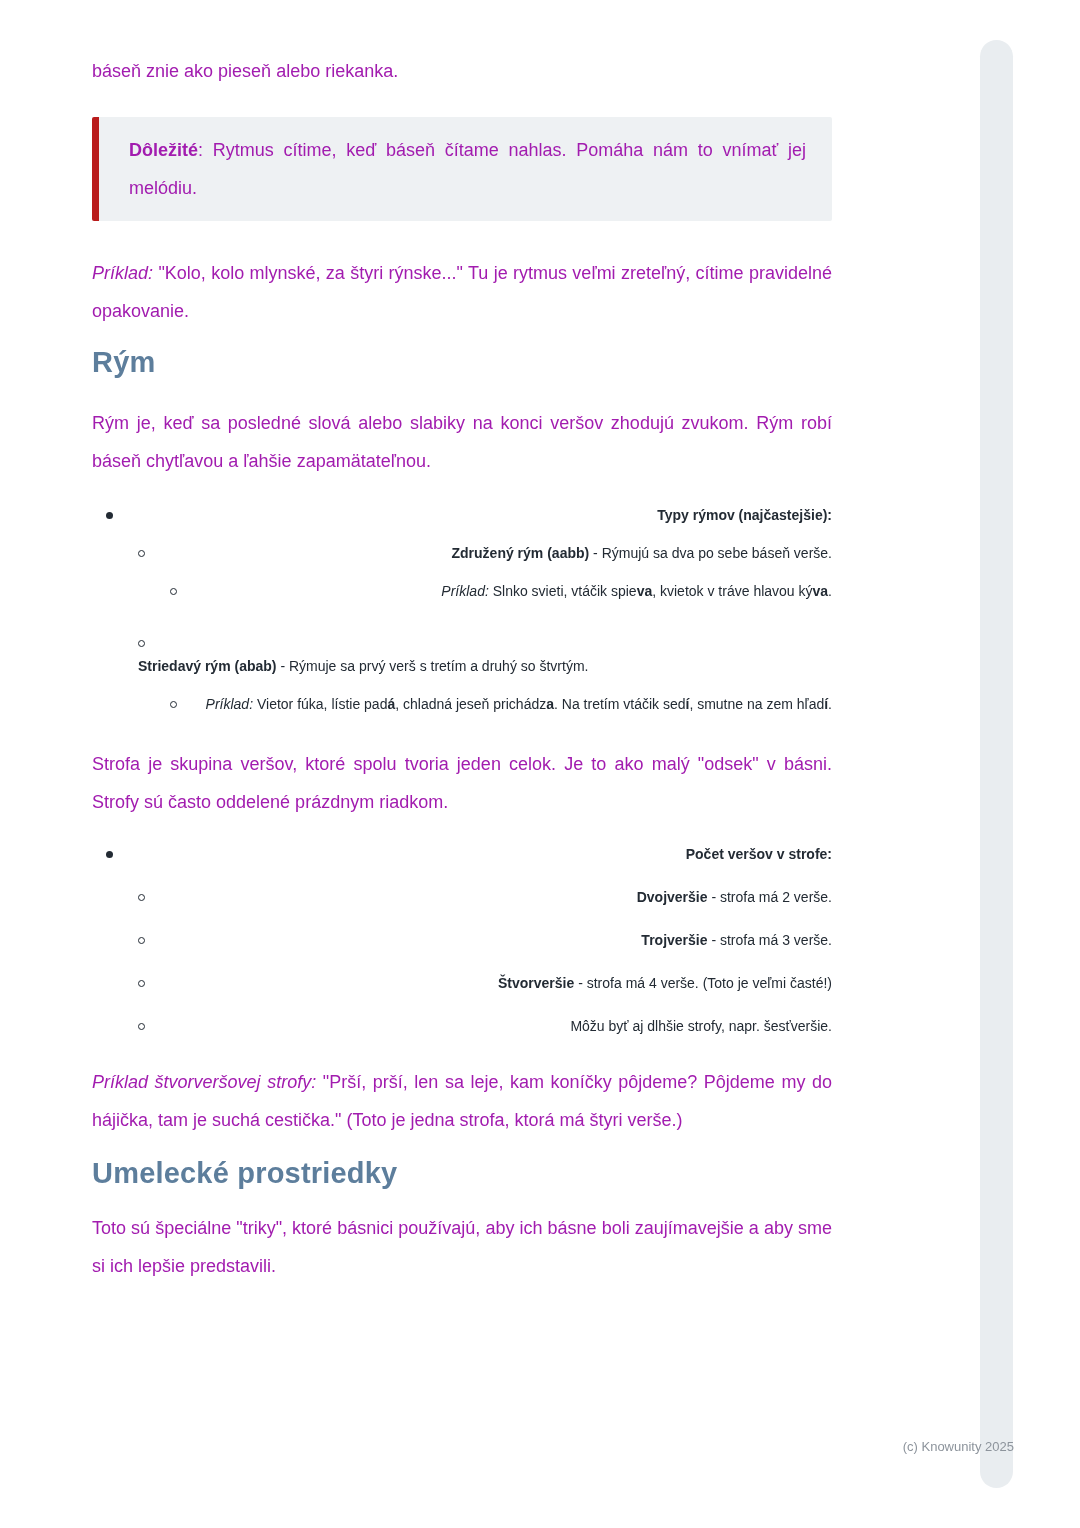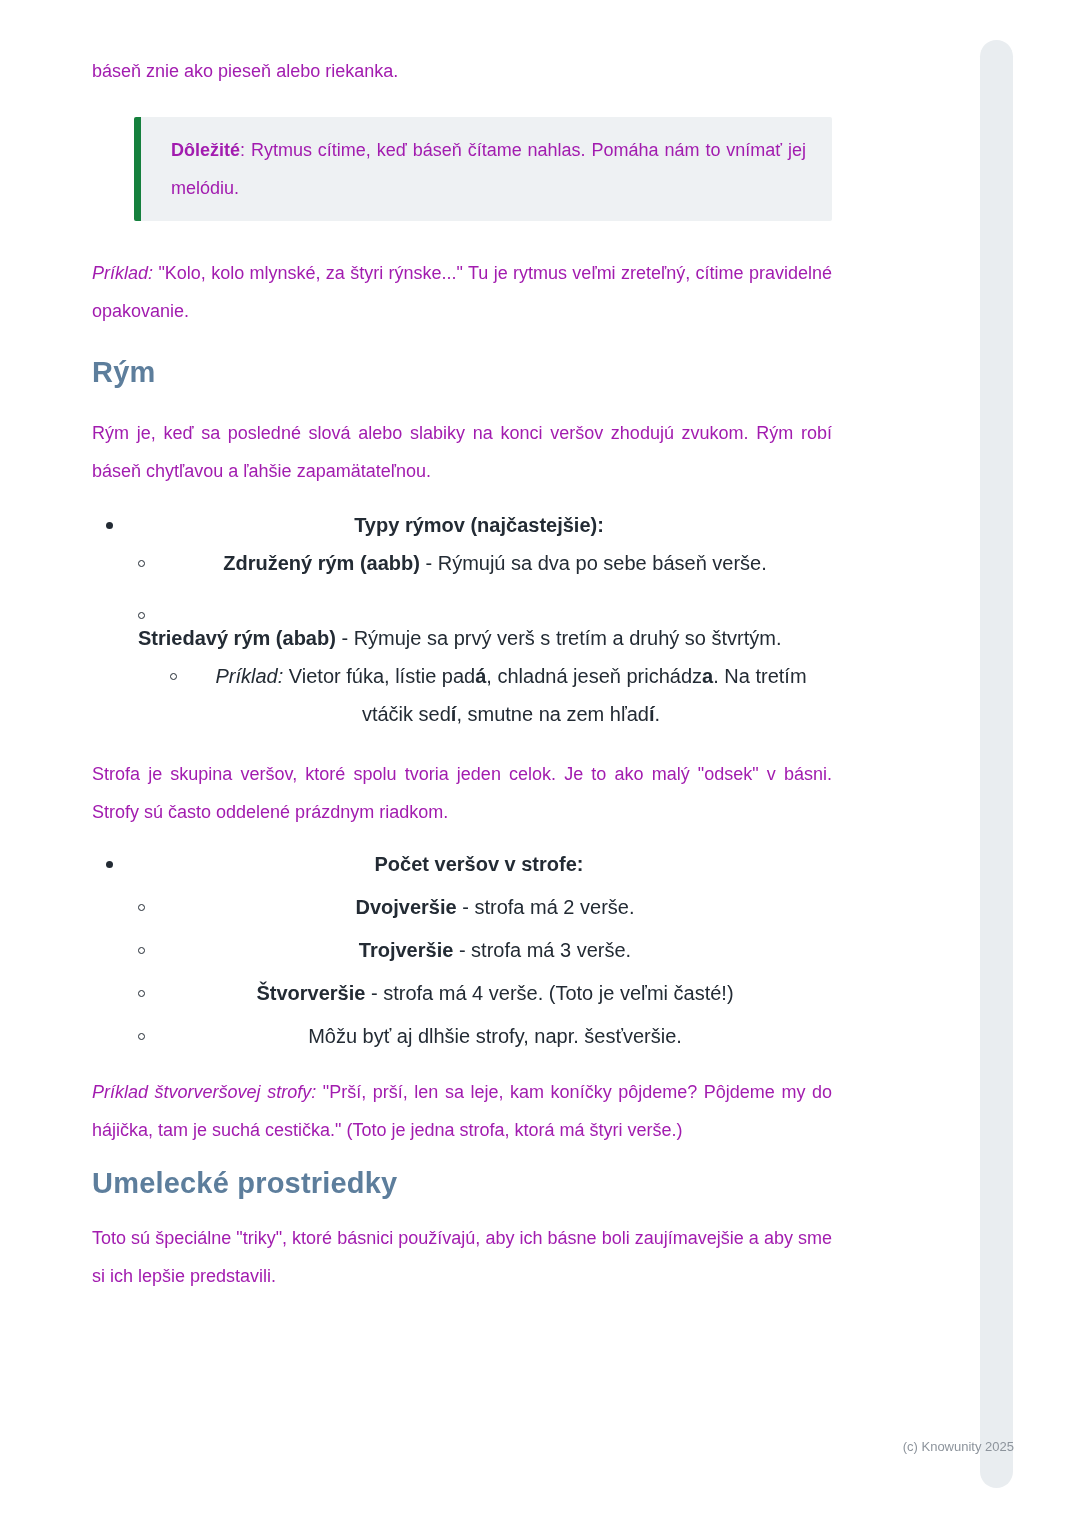--- a/index.html
+++ b/index.html
@@ -22,47 +22,46 @@
     line-height:38px;
     text-align:justify;
     color:#a21caf;
   }
   .b { font-weight:700; }
   .i { font-style:italic; }
 
   .callout {
     margin-top:27px;
     background:#eef1f3;
-    border-left:7px solid #15803d;
+    border-left:7px solid #b91c1c;
     border-radius:2px;
     padding:14px 26px 14px 30px;
-    margin-left:42px;
   }
 
   .mt-example { margin-top:33px; }
 
   .heading {
     font-size:29px;
     line-height:40px;
     font-weight:700;
     color:#5d7e9c;
     letter-spacing:0.2px;
   }
-  .heading.h-rym { margin-top:22px; }
+  .heading.h-rym { margin-top:12px; }
   .heading.h-strofa { margin-top:14px; }
   .heading.h-umelecke { margin-top:14px; }
 
   .after-heading { margin-top:22px; }
 
   .list { margin-top:16px; }
   .li { display:flex; align-items:flex-start; }
   .li .txt {
-    font-size:20px;
+    font-size:14px;
     line-height:38px;
-    text-align:center;
+    text-align:right;
     flex:1;
   }
   .marker { flex:0 0 7px; width:7px; height:7px; margin:16px 13px 0 0; }
   .dot { background:#232b34; border-radius:50%; }
   .circle { border:1.5px solid #232b34; border-radius:50%; background:transparent; }
   .l1 { padding-left:14px; }
   .l2 { padding-left:46px; }
   .l3 { padding-left:78px; }
   .gap { margin-top:14px;flex-direction:column; }
   .gap-s { margin-top:5px; }
@@ -113,20 +112,24 @@
 
     <div class="list">
       <div class="li l1">
         <span class="marker dot"></span>
         <p class="txt"><span class="b">Typy rýmov (najčastejšie):</span></p>
       </div>
       <div class="li l2">
         <span class="marker circle"></span>
         <p class="txt"><span class="b">Združený rým (aabb)</span><span> - Rýmujú sa dva po sebe báseň verše.</span></p>
       </div>
+      <div class="li l3">
+        <span class="marker circle"></span>
+        <p class="txt"><span class="i">Príklad:</span><span> Slnko svieti, vtáčik spie</span><span class="b">va</span><span>, kvietok v tráve hlavou ký</span><span class="b">va</span><span>.</span></p>
+      </div>
       <div class="li l2 gap">
         <span class="marker circle"></span>
         <p class="txt"><span class="b">Striedavý rým (abab)</span><span> - Rýmuje sa prvý verš s tretím a druhý so štvrtým.</span></p>
       </div>
       <div class="li l3">
         <span class="marker circle"></span>
         <p class="txt"><span class="i">Príklad:</span><span> Vietor fúka, lístie pad</span><span class="b">á</span><span>, chladná jeseň prichádz</span><span class="b">a</span><span>. Na tretím vtáčik sed</span><span class="b">í</span><span>, smutne na zem hľad</span><span class="b">í</span><span>.</span></p>
       </div>
     </div>
 

